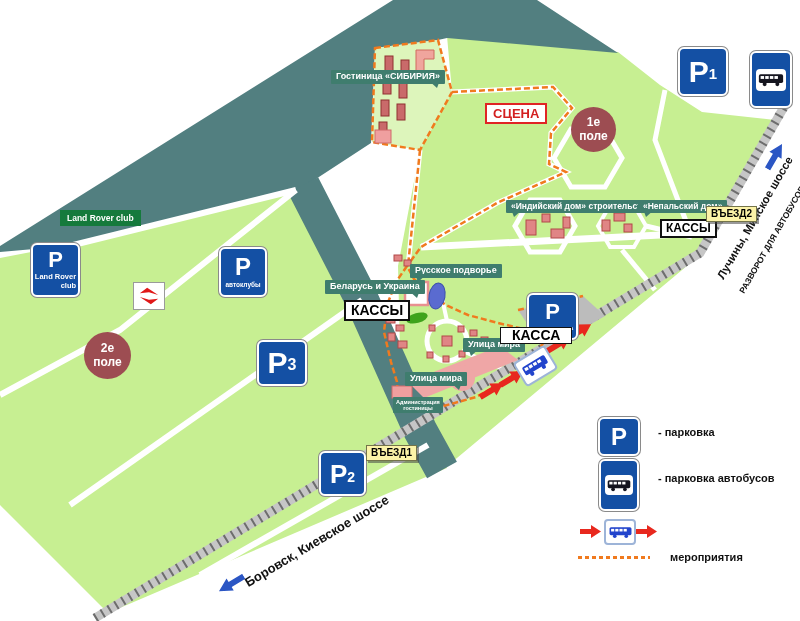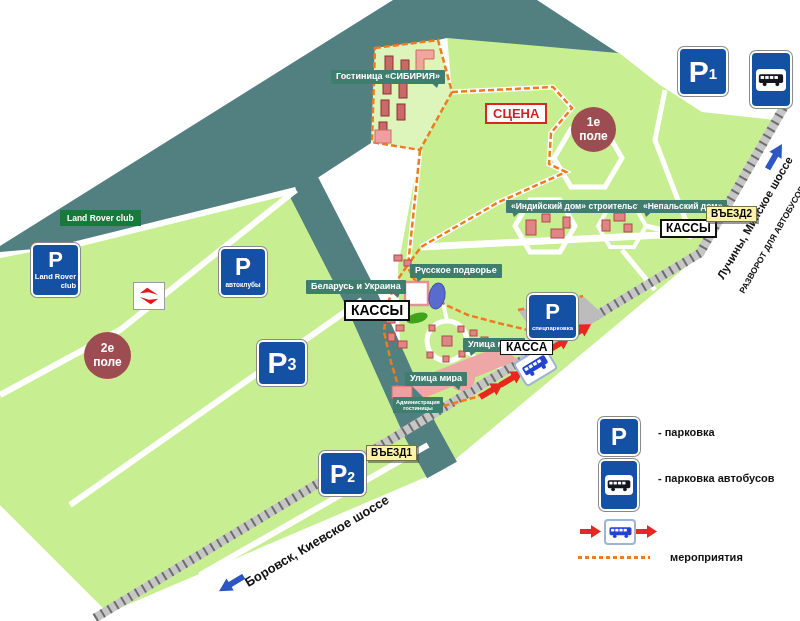--- a/index.html
+++ b/index.html
@@ -173,21 +173,21 @@
   <div class="tip" style="left:638px;top:200px;font-size:8.5px">
     <span>«Непальский дом»</span>
     <i class="tail tail-bl"></i>
   </div>
 
   <div class="tip" style="left:410px;top:264px">
     <span>Русское подворье</span>
     <i class="tail tail-bl"></i>
   </div>
 
-  <div class="tip" style="left:306px;top:280px">
+  <div class="tip" style="left:325px;top:280px">
     <span>Беларусь и Украина</span>
     <i class="tail tail-br"></i>
   </div>
 
   <div class="tip" style="left:463px;top:338px">
     <span>Улица мира</span>
     <i class="tail tail-bl"></i>
   </div>
 
   <div class="tip" style="left:405px;top:372px">
@@ -197,21 +197,21 @@
 
   <div class="tip" style="left:393px;top:397px;font-size:5.5px;text-align:center;padding:2px 3px">
     <span style="display:block">Администрация</span>
     <span style="display:block">гостиницы</span>
   </div>
 
   <div class="lr-area" style="left:60px;top:210px">Land Rover club</div>
 
   <div class="kassa" style="left:344px;top:300px;font-size:14px;padding:1px 5px">КАССЫ</div>
   <div class="kassa" style="left:660px;top:219px;font-size:12px;padding:1px 4px">КАССЫ</div>
-  <div class="kassa" style="left:500px;top:340px;font-size:12px;padding:0 5px;border-width:1px">КАССА</div>
+  <div class="kassa" style="left:500px;top:327px;font-size:14px;padding:0 11px;border-width:1px">КАССА</div>
 
   <div class="entr" style="left:706px;top:206px;font-size:10px;padding:1px 4px">ВЪЕЗД2</div>
   <div class="entr" style="left:366px;top:445px;font-size:10px;padding:1px 4px">ВЪЕЗД1</div>
 
   <div class="psign" style="left:678px;top:47px;width:46px;height:45px">
     <div class="prow">
       <span style="font-size:30px">P</span>
       <span class="psub" style="font-size:15px">1</span>
     </div>
   </div>

